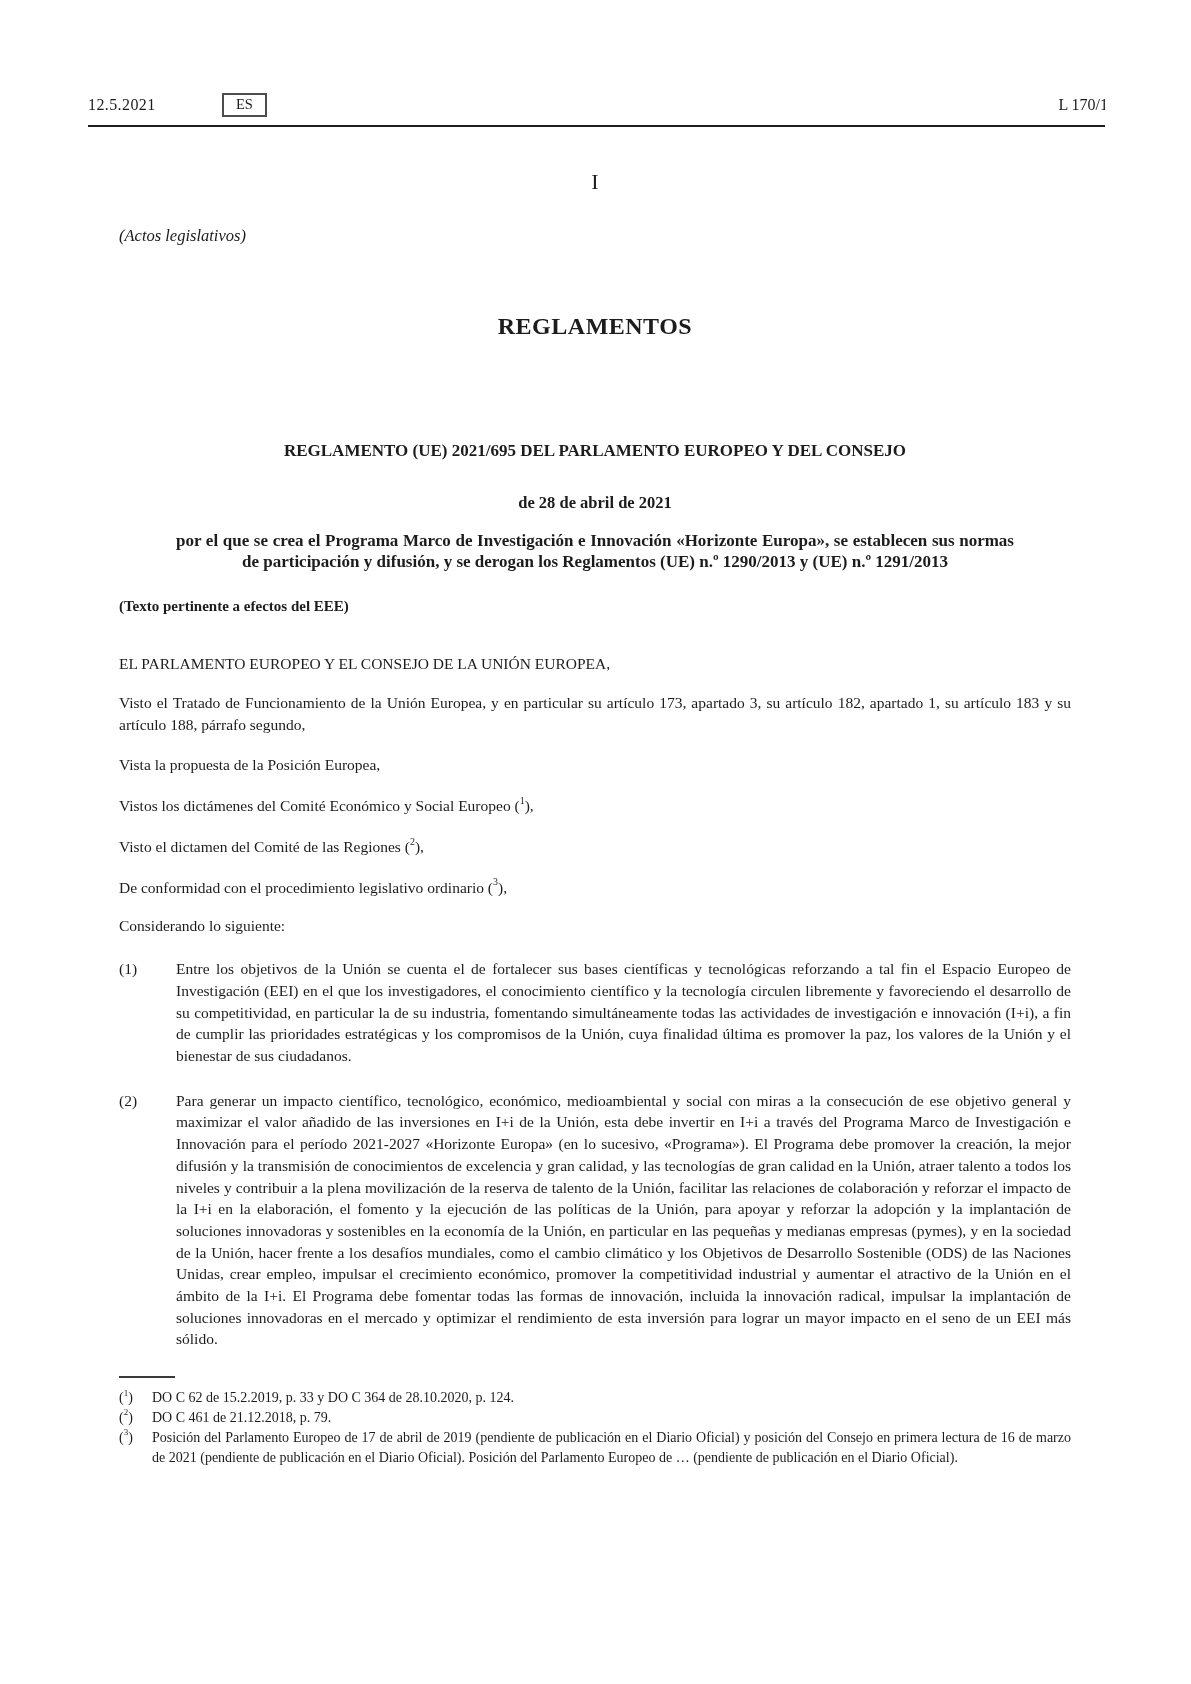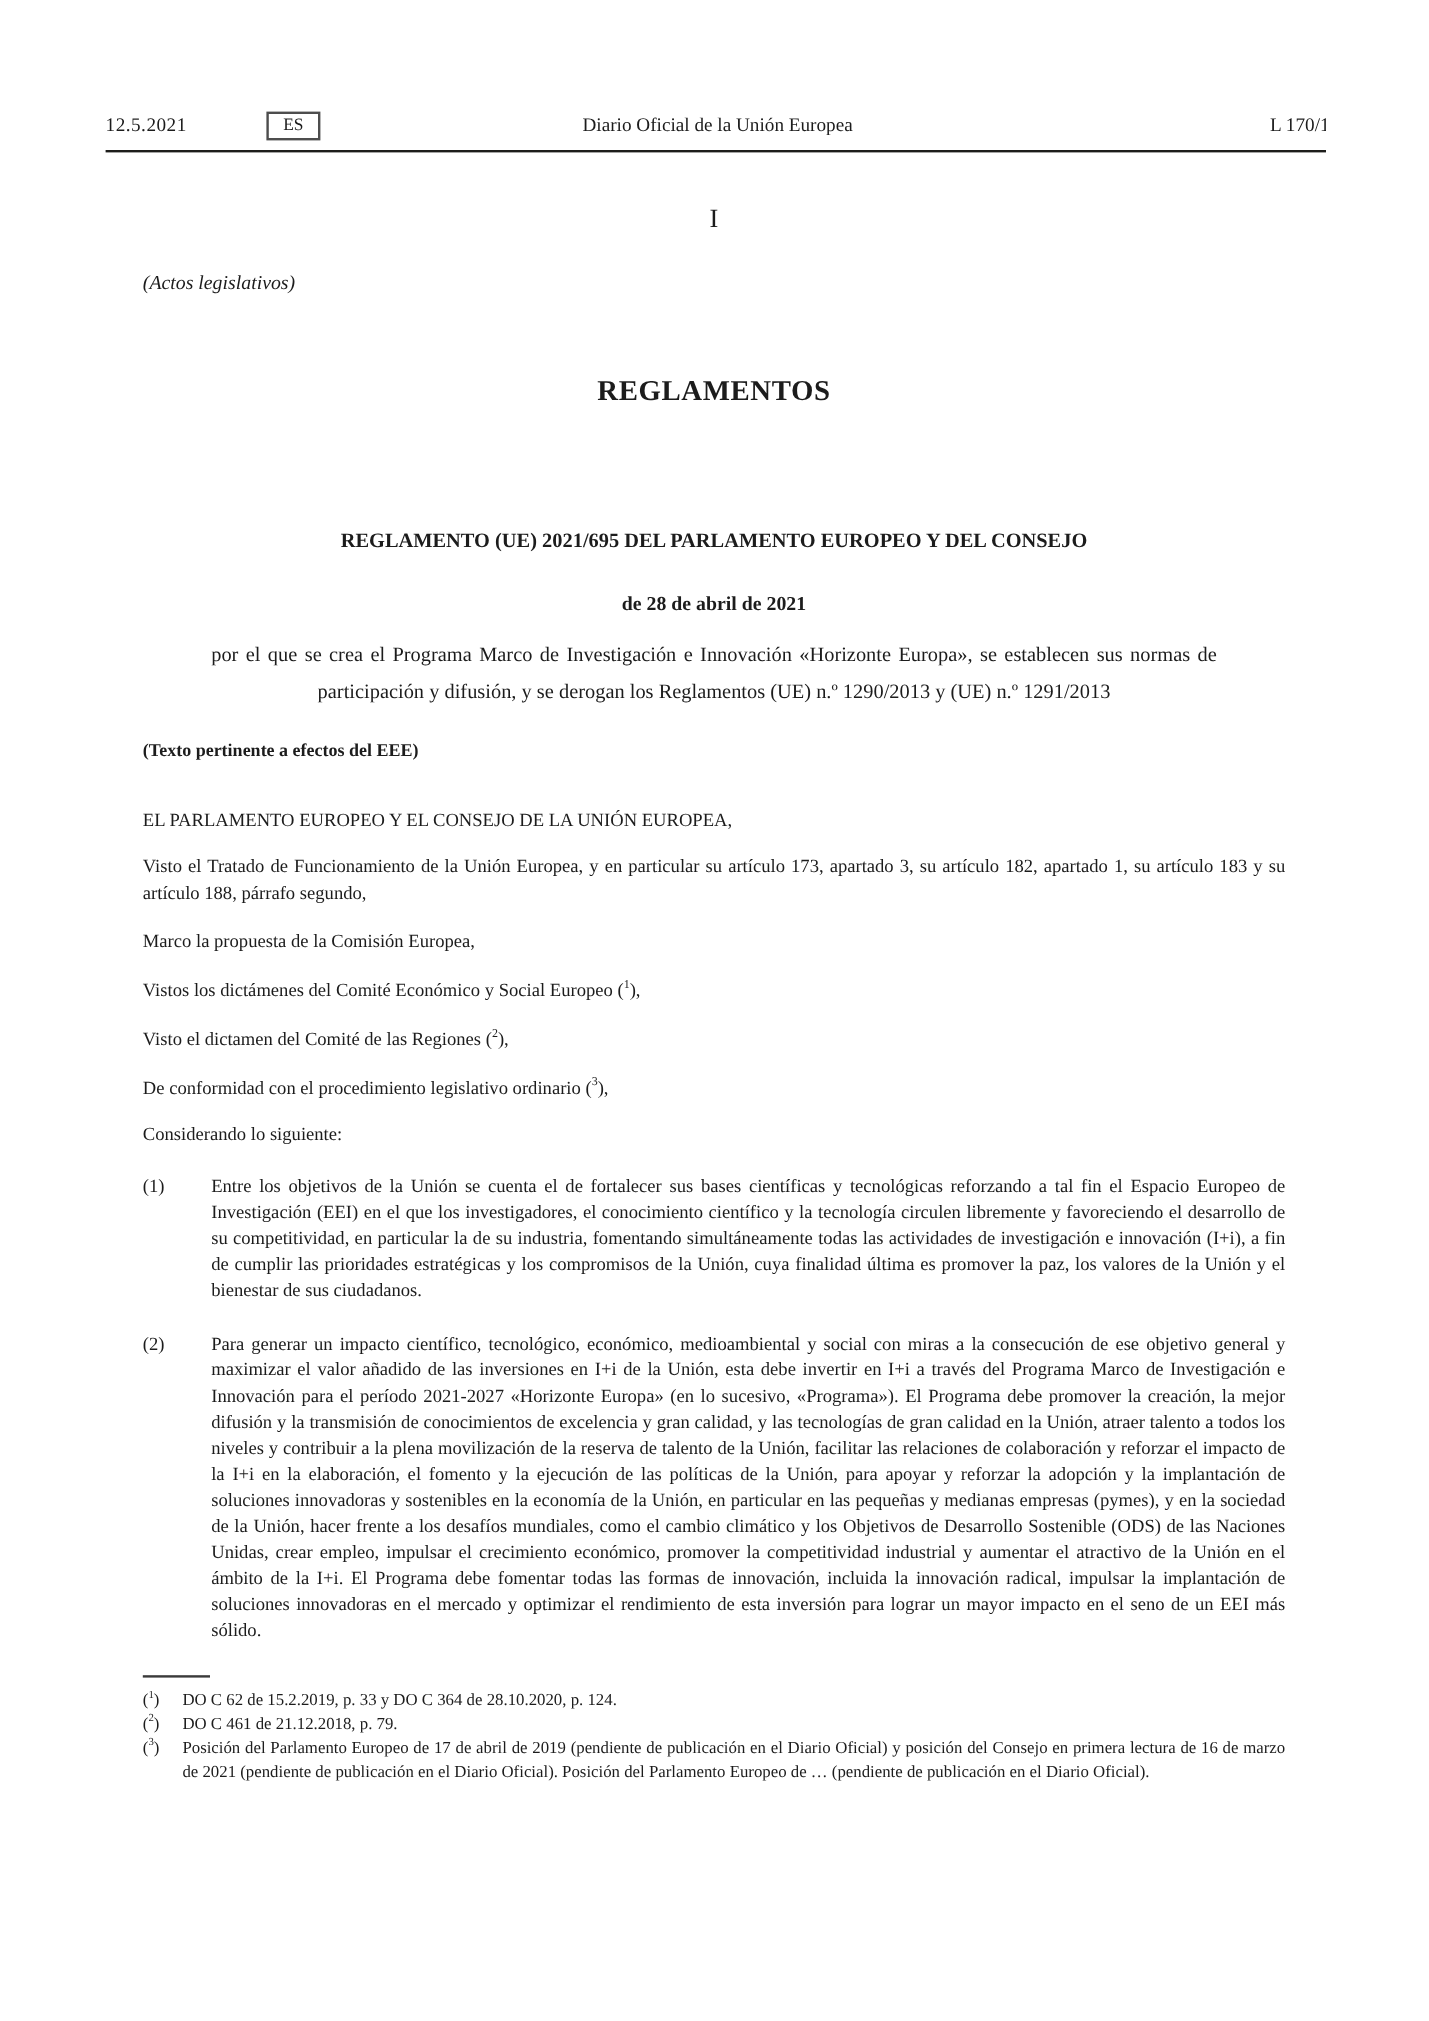--- a/index.html
+++ b/index.html
@@ -27,21 +27,21 @@
   .h-page  { position:absolute; right:0; bottom:11px; }
   
   .main { position:absolute; top:127px; left:119px; width:952px; }
   .section-num  { margin-top:42px; text-align:center; font-size:22px; }
   .section-sub  { margin-top:31px; text-align:left; font-style:italic; font-size:16.5px; }
   .section-cat  { margin:67px 0 0 0; text-align:center; font-size:24px; font-weight:bold; letter-spacing:.5px; }
   .act-title    { margin:101px 0 0 0; text-align:center; font-size:17px; font-weight:bold; }
   .act-date     { margin-top:32px; text-align:center; font-size:16.5px; font-weight:bold; }
   .act-subject  {
     margin:17px 0 0 0; padding:0 57px;
-    font-size:17px; font-weight:normal; line-height:31px;
+    font-size:17px; font-weight:bold; line-height:21px;
     text-align:justify; text-align-last:center;
   }
   .act-eee      { margin-top:26px; text-align:left; font-size:15px; font-weight:bold; }
   .opening      { margin:40px 0 0 0; font-size:15.5px; }
   p.cite        { margin:19px 0 0 0; font-size:15.5px; line-height:21.7px; text-align:justify; }
   .considering  { margin:19px 0 0 0; font-size:15.5px; }
   sup.fnref     { font-size:10px; line-height:0; position:relative; top:-1px; }
   
   .recital      { display:flex; margin-top:23px; }
   .recital-num  { width:57px; flex-shrink:0; font-size:15.5px; line-height:21.7px; }
@@ -54,39 +54,38 @@
   .fn-marker sup { font-size:9px; line-height:0; position:relative; top:-1px; }
 </style>
 </head>
 <body>
 
 <div class="page">
 
   <header class="header">
     <span class="h-date">12.5.2021</span>
     <span class="h-lang">ES</span>
-    <span class="h-title">Diario Oficial de la Unión Europea</span>
     <span class="h-page">L 170/1</span>
   </header>
 
   <main class="main">
 
     <div class="section-num">I</div>
     <div class="section-sub">(Actos legislativos)</div>
     <h1 class="section-cat">REGLAMENTOS</h1>
 
     <h2 class="act-title">REGLAMENTO (UE) 2021/695 DEL PARLAMENTO EUROPEO Y DEL CONSEJO</h2>
     <div class="act-date">de 28 de abril de 2021</div>
     <p class="act-subject">por el que se crea el Programa Marco de Investigación e Innovación «Horizonte Europa», se establecen sus normas de participación y difusión, y se derogan los Reglamentos (UE) n.º 1290/2013 y (UE) n.º 1291/2013</p>
     <div class="act-eee">(Texto pertinente a efectos del EEE)</div>
 
     <p class="opening">EL PARLAMENTO EUROPEO Y EL CONSEJO DE LA UNIÓN EUROPEA,</p>
 
     <p class="cite">Visto el Tratado de Funcionamiento de la Unión Europea, y en particular su artículo 173, apartado 3, su artículo 182, apartado 1, su artículo 183 y su artículo 188, párrafo segundo,</p>
-    <p class="cite">Marco la propuesta de la Comisión Europea,</p>
+    <p class="cite">Vista la propuesta de la Posición Europea,</p>
 
     <p class="cite"><span>Vistos los dictámenes del Comité Económico y Social Europeo (</span><sup class="fnref">1</sup><span>),</span></p>
 
     <p class="cite"><span>Visto el dictamen del Comité de las Regiones (</span><sup class="fnref">2</sup><span>),</span></p>
 
     <p class="cite"><span>De conformidad con el procedimiento legislativo ordinario (</span><sup class="fnref">3</sup><span>),</span></p>
 
     <p class="considering">Considerando lo siguiente:</p>
 
     <div class="recital">

